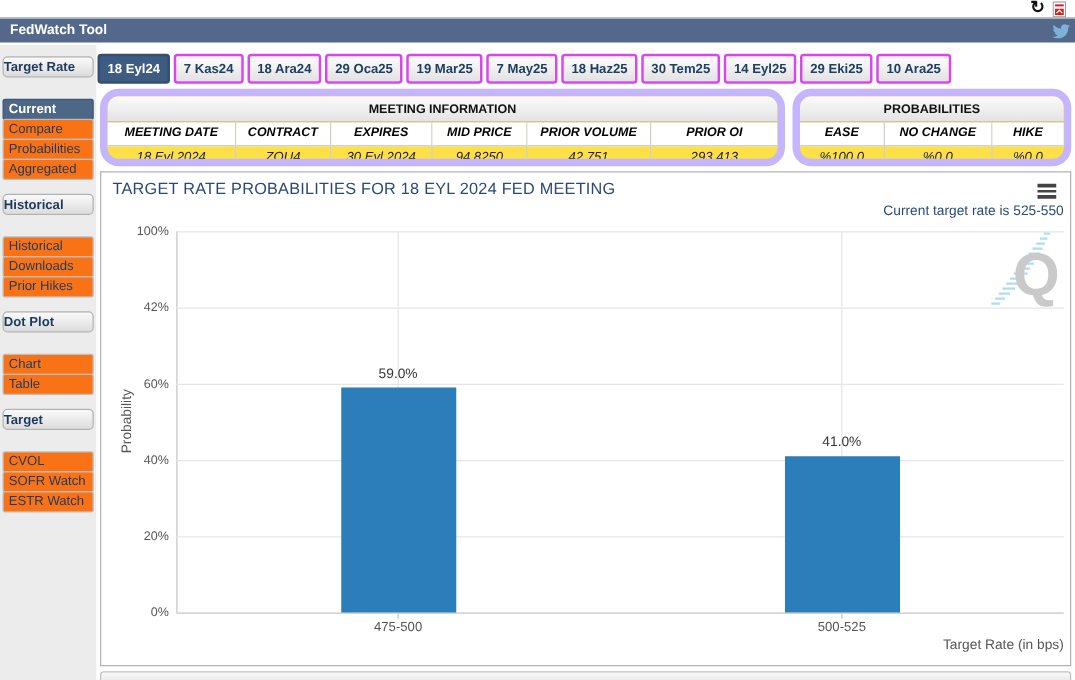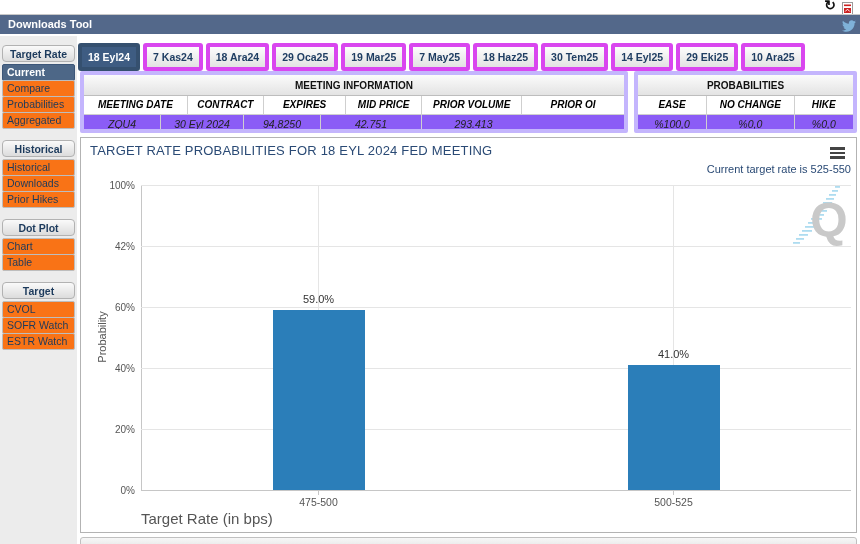--- a/index.html
+++ b/index.html
@@ -12,35 +12,35 @@
   .pdf-ic { position:absolute; right:7px; top:1px; width:11px; height:13px; }
 
   
   .appbar { position:absolute; left:0; top:14px; width:860px; height:20px; background:#53688a; border-top:1px solid #c8c8c8; }
   .appbar .title { position:absolute; left:8px; top:3px; font-size:11px; font-weight:bold; color:#fff; }
   .tw-ic { position:absolute; right:4px; top:3px; }
 
   
   .sidebar-bg { position:absolute; left:0; top:36px; width:77px; height:508px; background:#ececec; }
   .sidebar { position:absolute; left:2px; top:45px; width:73px; }
-  .sb-header { height:17px; line-height:16px; text-align:center; font-size:10.5px; font-weight:bold; color:#1c3a5c;
-    background:linear-gradient(#fafafa,#dcdcdc); border:1px solid #b2b2b2; border-radius:4px; margin-bottom:3px; }
+  .sb-header { height:17px; line-height:16px; text-align:left; font-size:10.5px; font-weight:bold; color:#1c3a5c;
+    background:linear-gradient(#fafafa,#dcdcdc); border:1px solid #b2b2b2; border-radius:4px; margin-bottom:18px; }
   .sb-item { height:17px; line-height:15px; padding-left:4px; font-size:10.5px; color:#1c3a5c; background:#f97316;
     border:1px solid #bdbdbd; border-radius:2px; margin-top:-1px; cursor:pointer; }
   .sb-item.selected { background:#4d6787; color:#fff; border-color:#3c5678; font-weight:bold; }
   .sb-section { margin-bottom:11px; }
 
   
   .tabs { position:absolute; left:78px; top:43px; display:flex; gap:3px; }
   .tab { padding:4px 6px; font-size:10.5px; font-weight:bold; color:#1f3e63; background:linear-gradient(#fdfdfd,#e2e2e2);
-    border:4px solid #d946ef; border-radius:3px; cursor:pointer; white-space:nowrap;text-align:right; }
+    border:2px solid #d946ef; border-radius:3px; cursor:pointer; white-space:nowrap;text-align:right; }
   .tab.selected { background:#3e5c82; color:#fff; border-color:#35506f; }
 
   
-  .panel { position:absolute; border:4px solid #c4b5fd; border-radius:2px; background:#8b5cf6; overflow:hidden; }
+  .panel { position:absolute; border:6px solid #c4b5fd; border-radius:15px; background:#fde047; overflow:hidden; }
   .panel-meeting { left:80px; top:71px; width:548px; height:62px; }
   .panel-probs { left:634px; top:71px; width:223px; height:62px; }
   .grp-header { height:21px; line-height:21px; text-align:center; font-size:10px; font-weight:bold; color:#111;
     background:linear-gradient(#fbfbfb,#e3e3e3); border-bottom:1px solid #bdbdbd; }
   .trow { display:flex;font-style:italic; }
   .tcell { font-size:10px; height:19px; line-height:18px; padding:0 5px; border-right:1px solid #cfcfcf; overflow:hidden; white-space:nowrap; }
   .tcell:last-child { border-right:none; }
   .thead .tcell { font-weight:bold; color:#000; text-align:center; border-bottom:1px solid #cfcfcf; background:#fff; }
   .tvals .tcell { color:#222; font-size:10.5px; }
   .c-center { text-align:center; } .c-right { text-align:center; }
@@ -54,21 +54,21 @@
   #plot { position:absolute; left:60px; top:47px; width:710px; height:305px; }
   .gridline-h { position:absolute; left:0; width:710px; height:1px; background:#e5e5e5; }
   .gridline-v { position:absolute; top:0; width:1px; height:305px; background:#e5e5e5; }
   .yaxis-line { position:absolute; left:0; top:0; width:1px; height:305px; background:#c6c6c6; }
   .xaxis-line { position:absolute; left:0; top:305px; width:710px; height:1px; background:#c6c6c6; }
   .ytick { position:absolute; left:-50px; width:44px; text-align:right; font-size:10px; color:#555; }
   .xtick { position:absolute; top:306px; width:1px; height:4px; background:#c6c6c6; }
   .bar { position:absolute; width:92px; }
   .datalabel { position:absolute; width:80px; text-align:center; font-size:11px; color:#333; }
   .xcat { position:absolute; top:311px; width:120px; text-align:center; font-size:10.5px; color:#555; }
-  .xaxis-title { position:absolute; left:60px; top:372px; width:710px; text-align:left; font-size:15px; color:#555; }
+  .xaxis-title { position:absolute; left:60px; top:372px; width:710px; text-align:right; font-size:11px; color:#555; }
   .yaxis-title { position:absolute; left:-132px; top:193px; width:305px; text-align:center; font-size:11px; color:#555;
     transform:rotate(-90deg); transform-origin:center; }
   .watermark { position:absolute; left:710px; top:46px; }
 
   
   .bottomstrip { position:absolute; left:80px; top:537px; width:777px; height:10px;
     background:linear-gradient(#f7f7f7,#e9e9e9); border:1px solid #c0c0c0; border-radius:3px 3px 0 0; }
 </style>
 </head>
 <body>
@@ -81,21 +81,21 @@
       <svg width="11" height="13" viewBox="0 0 11 13">
         <rect x="0.5" y="0.5" width="10" height="12" fill="#ffffff" stroke="#9a9a9a"></rect>
         <rect x="2" y="2.5" width="7" height="1.6" fill="#cc2222"></rect>
         <path d="M2 6 L9 6 L9 11 L2 11 Z" fill="#cc2222"></path>
         <path d="M3.2 9.5 L5.5 7.2 L7.8 9.5" stroke="#fff" stroke-width="1" fill="none"></path>
       </svg>
     </span>
   </div>
 
   <div class="appbar">
-    <span class="title">Downloads Tool</span>
+    <span class="title">FedWatch Tool</span>
     <span class="tw-ic">
       <svg width="14" height="12" viewBox="0 0 24 20">
         <path fill="#7fb1d8" d="M23.95 2.57c-.88.39-1.83.65-2.82.77 1.01-.61 1.79-1.57 2.16-2.72-.95.55-2 .96-3.13 1.18C19.26.84 17.99.24 16.57.24c-2.72 0-4.92 2.2-4.92 4.92 0 .39.04.76.13 1.12C7.69 6.09 4.07 4.13 1.64 1.16c-.43.72-.67 1.56-.67 2.48 0 1.71.87 3.21 2.19 4.1-.81-.03-1.57-.25-2.23-.62v.06c0 2.39 1.69 4.37 3.95 4.83-.41.11-.85.17-1.3.17-.31 0-.61-.03-.92-.09.63 1.95 2.45 3.38 4.6 3.42-1.68 1.32-3.81 2.1-6.1 2.1-.39 0-.78-.02-1.17-.07 2.19 1.39 4.77 2.21 7.56 2.21 9.05 0 14-7.5 14-13.99 0-.21 0-.42-.02-.63.96-.69 1.8-1.56 2.46-2.55l-.04-.01z"></path>
       </svg>
     </span>
   </div>
 
   <div class="sidebar-bg"></div>
 
   <div class="sidebar">
@@ -143,20 +143,21 @@
     <div class="grp-header">MEETING INFORMATION</div>
     <div class="trow thead">
       <div class="tcell" style="width:105px">MEETING DATE</div>
       <div class="tcell" style="width:77px">CONTRACT</div>
       <div class="tcell" style="width:83px">EXPIRES</div>
       <div class="tcell" style="width:77px">MID PRICE</div>
       <div class="tcell" style="width:101px">PRIOR VOLUME</div>
       <div class="tcell" style="width:103px">PRIOR OI</div>
     </div>
     <div class="trow tvals">
+      <div class="tcell c-center" style="width:105px">18 Eyl 2024</div>
       <div class="tcell c-center" style="width:77px">ZQU4</div>
       <div class="tcell c-center" style="width:83px">30 Eyl 2024</div>
       <div class="tcell c-right" style="width:77px">94,8250</div>
       <div class="tcell c-right" style="width:101px">42.751</div>
       <div class="tcell c-right" style="width:103px">293.413</div>
     </div>
   </div>
 
   <div class="panel panel-probs">
     <div class="grp-header">PROBABILITIES</div>

